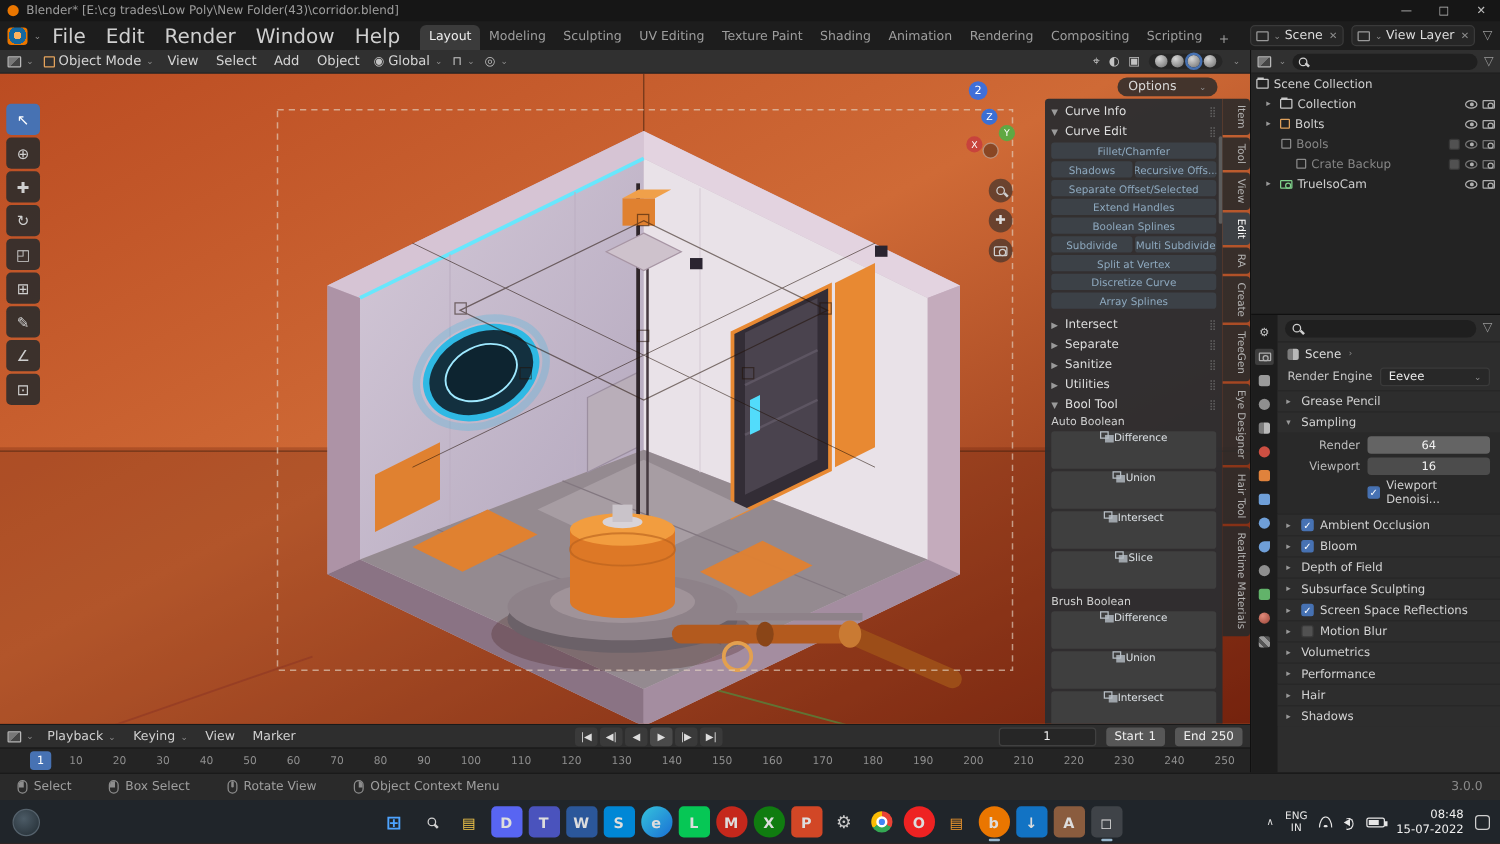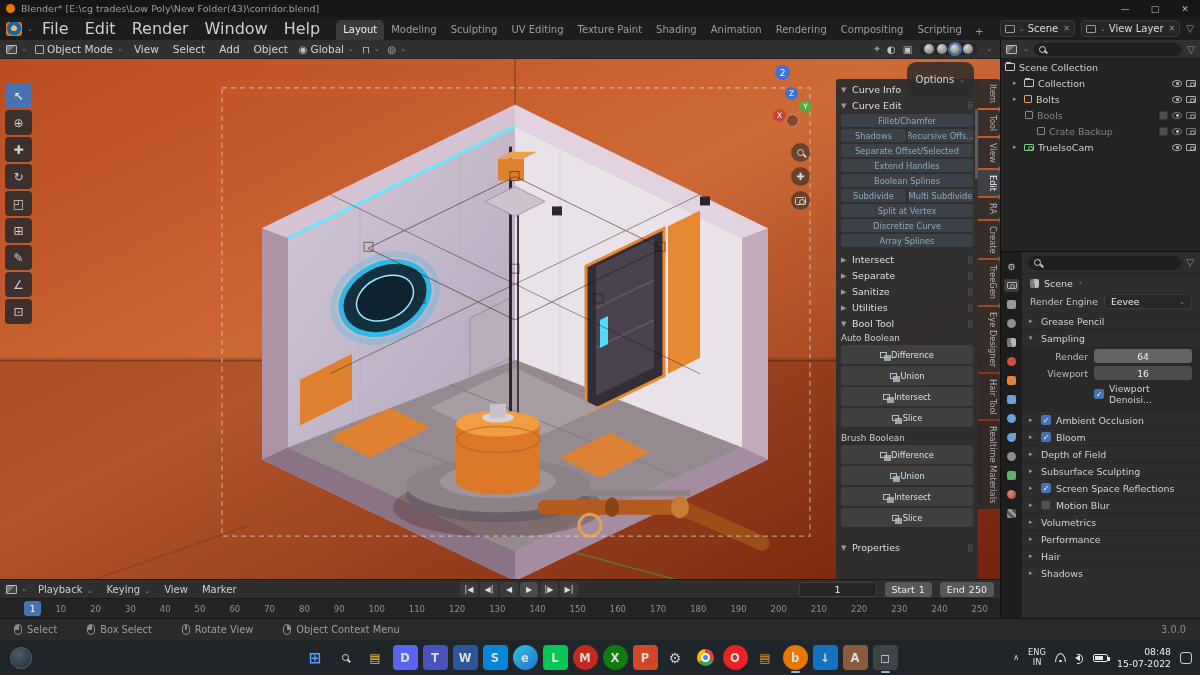--- a/index.html
+++ b/index.html
@@ -46,21 +46,21 @@
   .ball{width:10px;height:10px;border-radius:50%;background:radial-gradient(circle at 35% 30%,#d6d6d6,#6a6a6a)}
   .ball.active{outline:2px solid #4772b3}
 
   
   .viewport{flex:1;position:relative;overflow:hidden;background:#b44a20;min-height:0}
   .viewport svg.render{position:absolute;inset:0;width:100%;height:100%}
 
   .cam-label{position:absolute;left:44px;top:26px;font-size:10px;color:#f2ece6;line-height:1.5;text-shadow:0 1px 2px rgba(60,20,5,.5)}
   .cam-label .sub{color:#e8d9cd;opacity:.85}
 
-  .options-pill{position:absolute;top:3px;right:26px;background:#2b2b2bd9;color:#d8d8d8;font-size:10px;border-radius:9px;padding:12px 9px;display:flex;gap:4px;align-items:center;z-index:6}
+  .options-pill{position:absolute;top:3px;right:26px;background:#2b2b2bd9;color:#d8d8d8;font-size:10px;border-radius:9px;padding:2px 9px;display:flex;gap:17px;align-items:center;z-index:6}
 
   .badge2{position:absolute;top:6px;right:210px;width:15px;height:15px;border-radius:50%;background:#3f6fd8;color:#fff;font-size:9px;display:flex;align-items:center;justify-content:center;z-index:5}
   .gizmo{position:absolute;top:28px;right:186px;width:44px;height:44px;z-index:5}
   .gz{position:absolute;width:13px;height:13px;border-radius:50%;color:#fff;font-size:7.5px;display:flex;align-items:center;justify-content:center}
   .gz.z{background:#3b6fd4;left:15px;top:0}
   .gz.y{background:#5fa843;left:29px;top:13px}
   .gz.x{background:#c8433c;left:3px;top:22px}
   .gz.o{background:#00000055;border:1px solid #ffffff66;left:16px;top:27px}
   .vp-btn{position:absolute;right:190px;width:19px;height:19px;border-radius:50%;background:#2b2b2b99;display:flex;align-items:center;justify-content:center;color:#ddd;z-index:5}
   .vp-btn.zoom{top:84px}.vp-btn.hand{top:108px}.vp-btn.camv{top:132px}
@@ -77,21 +77,21 @@
 
   
   .npanel{position:absolute;top:20px;right:22px;bottom:0;width:142px;background:#2b2d30f2;z-index:4;padding:2px 3px;display:flex;flex-direction:column;font-size:9px;border-radius:3px 0 0 0}
   .nsec{display:flex;align-items:center;gap:3px;color:#dedede;font-size:9.5px;padding:3px 2px 2px}
   .nsec .car{font-size:7px;color:#9a9a9a;width:8px}
   .grip{margin-left:auto;color:#6f6f6f;font-size:8px;opacity:.8}
   .nbtns{display:flex;flex-direction:column;gap:2px;padding:1px 2px 4px}
   .nrow{display:flex;gap:2px}
   .nbtn{flex:1;background:#3c4147;color:#8ea9bf;height:13px;border-radius:2.5px;display:flex;align-items:center;justify-content:center;font-size:8.3px;white-space:nowrap;overflow:hidden;padding:0 2px}
   .blabel{color:#cfcfcf;font-size:8.8px;padding:2px 2px 1px}
-  .bbtn{flex:1;background:#3f3f3f;color:#dbe0e4;height:19px;border-radius:2.5px;display:flex;align-items:center;justify-content:center;gap:4px;font-size:8.3px}
+  .bbtn{flex:1;background:#3f3f3f;color:#dbe0e4;height:30px;border-radius:2.5px;display:flex;justify-content:center;gap:4px;font-size:8.3px}
   .bool-ic{width:7px;height:6px;border:1px solid #b7bec5;position:relative;flex:0 0 auto}
   .bool-ic::after{content:"";position:absolute;left:2.5px;top:2px;width:7px;height:6px;background:#b7bec5cc}
   .nspacer{height:8px}
   .nscroll{position:absolute;right:0;top:30px;width:3px;height:70px;background:#5c5c5c;border-radius:2px}
 
   
   .ntabs{position:absolute;top:20px;right:0;bottom:0;width:22px;display:flex;flex-direction:column;gap:2px;z-index:5;align-items:stretch}
   .ntab{writing-mode:vertical-rl;font-size:8.3px;color:#b3b3b3;background:#2a2a2ae6;border-radius:0 3px 3px 0;padding:5px 2px;text-align:center;white-space:nowrap}
   .ntab.active{background:#3d4044;color:#fff}
 

